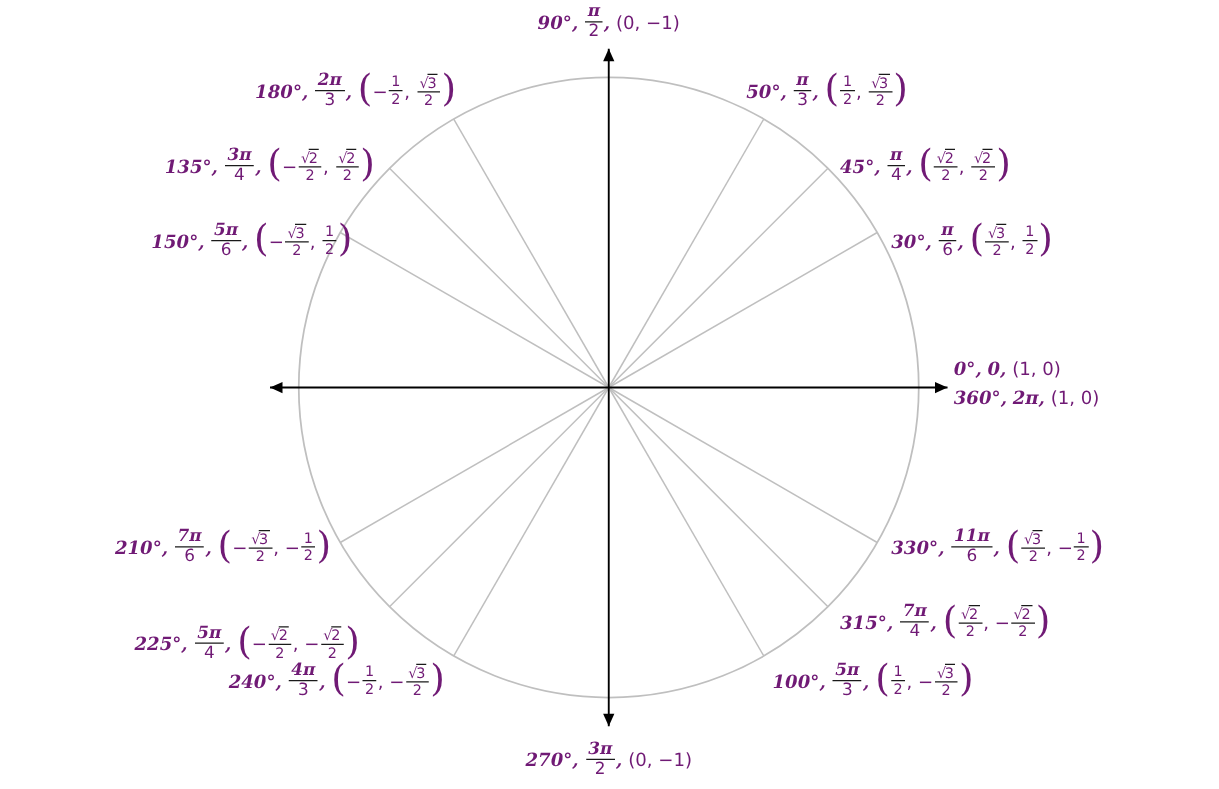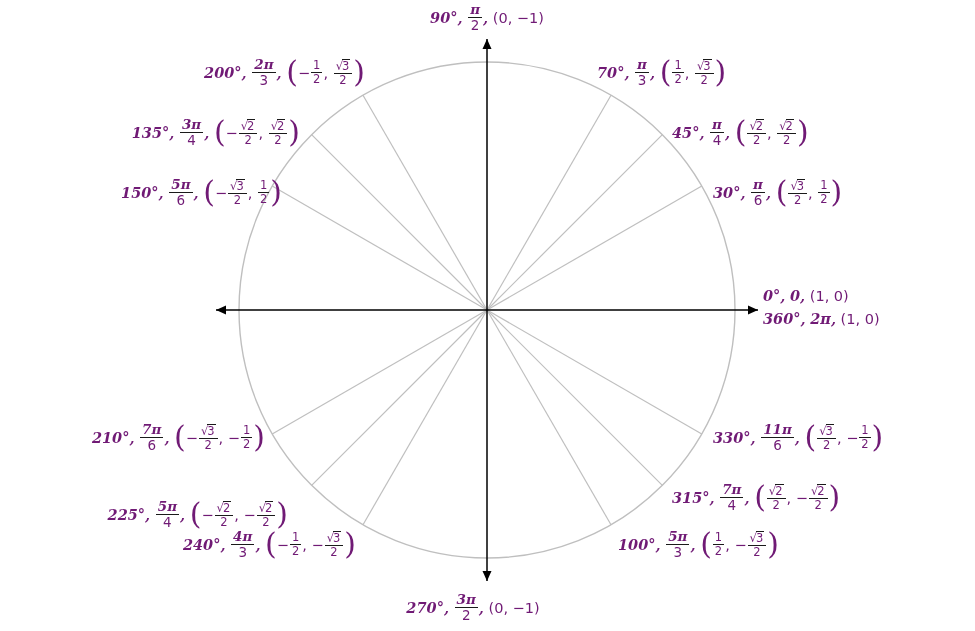--- a/index.html
+++ b/index.html
@@ -153,38 +153,38 @@
     <span class="nowrap">
       <span class="mi">45°,</span>
       <span class="frac"><span class="num mi">π</span><span class="den">4</span></span><span class="mi">,</span>
       <span class="paren big">(</span><span class="frac small"><span class="num"><span class="rad">√<span class="bar">2</span></span></span><span class="den">2</span></span><span>,</span>
       <span class="frac small"><span class="num"><span class="rad">√<span class="bar">2</span></span></span><span class="den">2</span></span><span class="paren big">)</span>
     </span>
   </div>
 
   <div class="label right" style="left:597px; top:58px;">
     <span class="nowrap">
-      <span class="mi">70°,</span>
+      <span class="mi">50°,</span>
       <span class="frac"><span class="num mi">π</span><span class="den">3</span></span><span class="mi">,</span>
       <span class="paren big">(</span><span class="frac small"><span class="num">1</span><span class="den">2</span></span><span>,</span>
       <span class="frac small"><span class="num"><span class="rad">√<span class="bar">3</span></span></span><span class="den">2</span></span><span class="paren big">)</span>
     </span>
   </div>
 
   <div class="label center" style="left:387px; top:3px; width:200px;">
     <span class="nowrap">
       <span class="mi">90°,</span>
       <span class="frac"><span class="num mi">π</span><span class="den">2</span></span><span class="mi">,</span>
       <span>(0, −1)</span>
     </span>
   </div>
 
   <div class="label left" style="left:0px; top:58px; width:365px;">
     <span class="nowrap">
-      <span class="mi">200°,</span>
+      <span class="mi">180°,</span>
       <span class="frac"><span class="num mi">2π</span><span class="den">3</span></span><span class="mi">,</span>
       <span class="paren big">(</span><span>−</span><span class="frac small"><span class="num">1</span><span class="den">2</span></span><span>,</span>
       <span class="frac small"><span class="num"><span class="rad">√<span class="bar">3</span></span></span><span class="den">2</span></span><span class="paren big">)</span>
     </span>
   </div>
 
   <div class="label left" style="left:0px; top:118px; width:300px;">
     <span class="nowrap">
       <span class="mi">135°,</span>
       <span class="frac"><span class="num mi">3π</span><span class="den">4</span></span><span class="mi">,</span>
@@ -223,21 +223,21 @@
 
   <div class="label left" style="left:0px; top:530px; width:356px;">
     <span class="nowrap">
       <span class="mi">240°,</span>
       <span class="frac"><span class="num mi">4π</span><span class="den">3</span></span><span class="mi">,</span>
       <span class="paren big">(</span><span>−</span><span class="frac small"><span class="num">1</span><span class="den">2</span></span><span>,</span>
       <span>−</span><span class="frac small"><span class="num"><span class="rad">√<span class="bar">3</span></span></span><span class="den">2</span></span><span class="paren big">)</span>
     </span>
   </div>
 
-  <div class="label center" style="left:373px; top:593px; width:200px;">
+  <div class="label center" style="left:387px; top:593px; width:200px;">
     <span class="nowrap">
       <span class="mi">270°,</span>
       <span class="frac"><span class="num mi">3π</span><span class="den">2</span></span><span class="mi">,</span>
       <span>(0, −1)</span>
     </span>
   </div>
 
   <div class="label right" style="left:618px; top:530px;">
     <span class="nowrap">
       <span class="mi">100°,</span>

